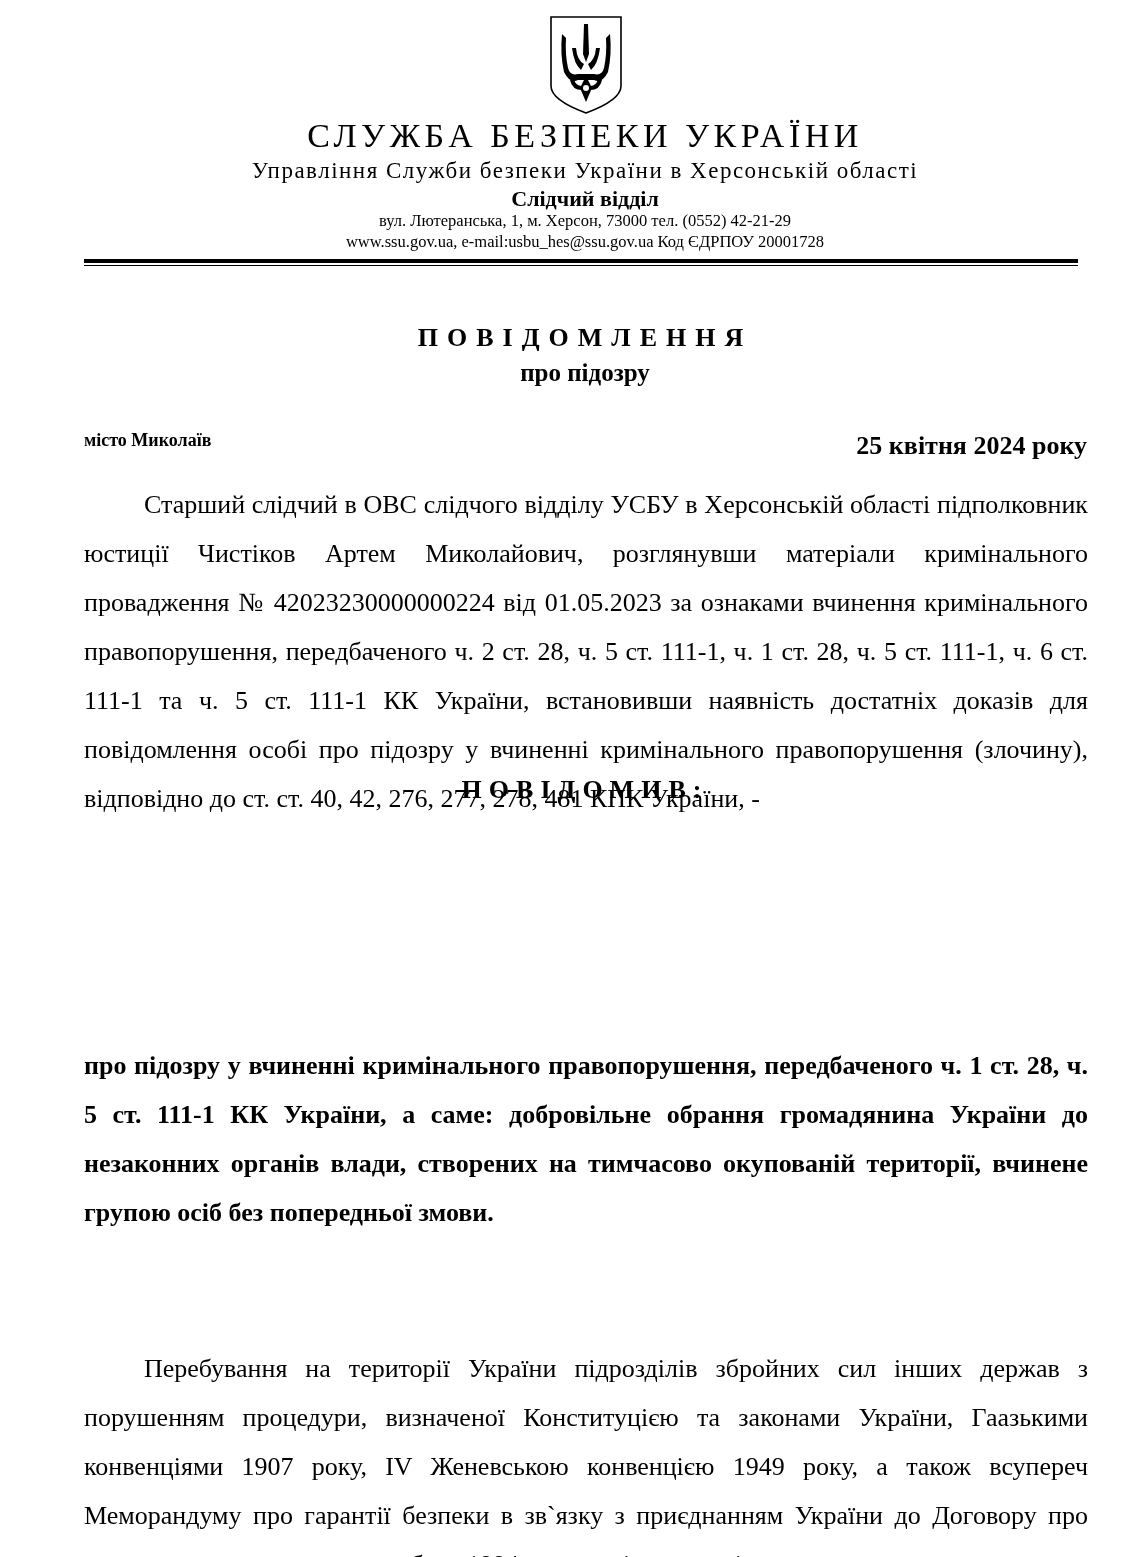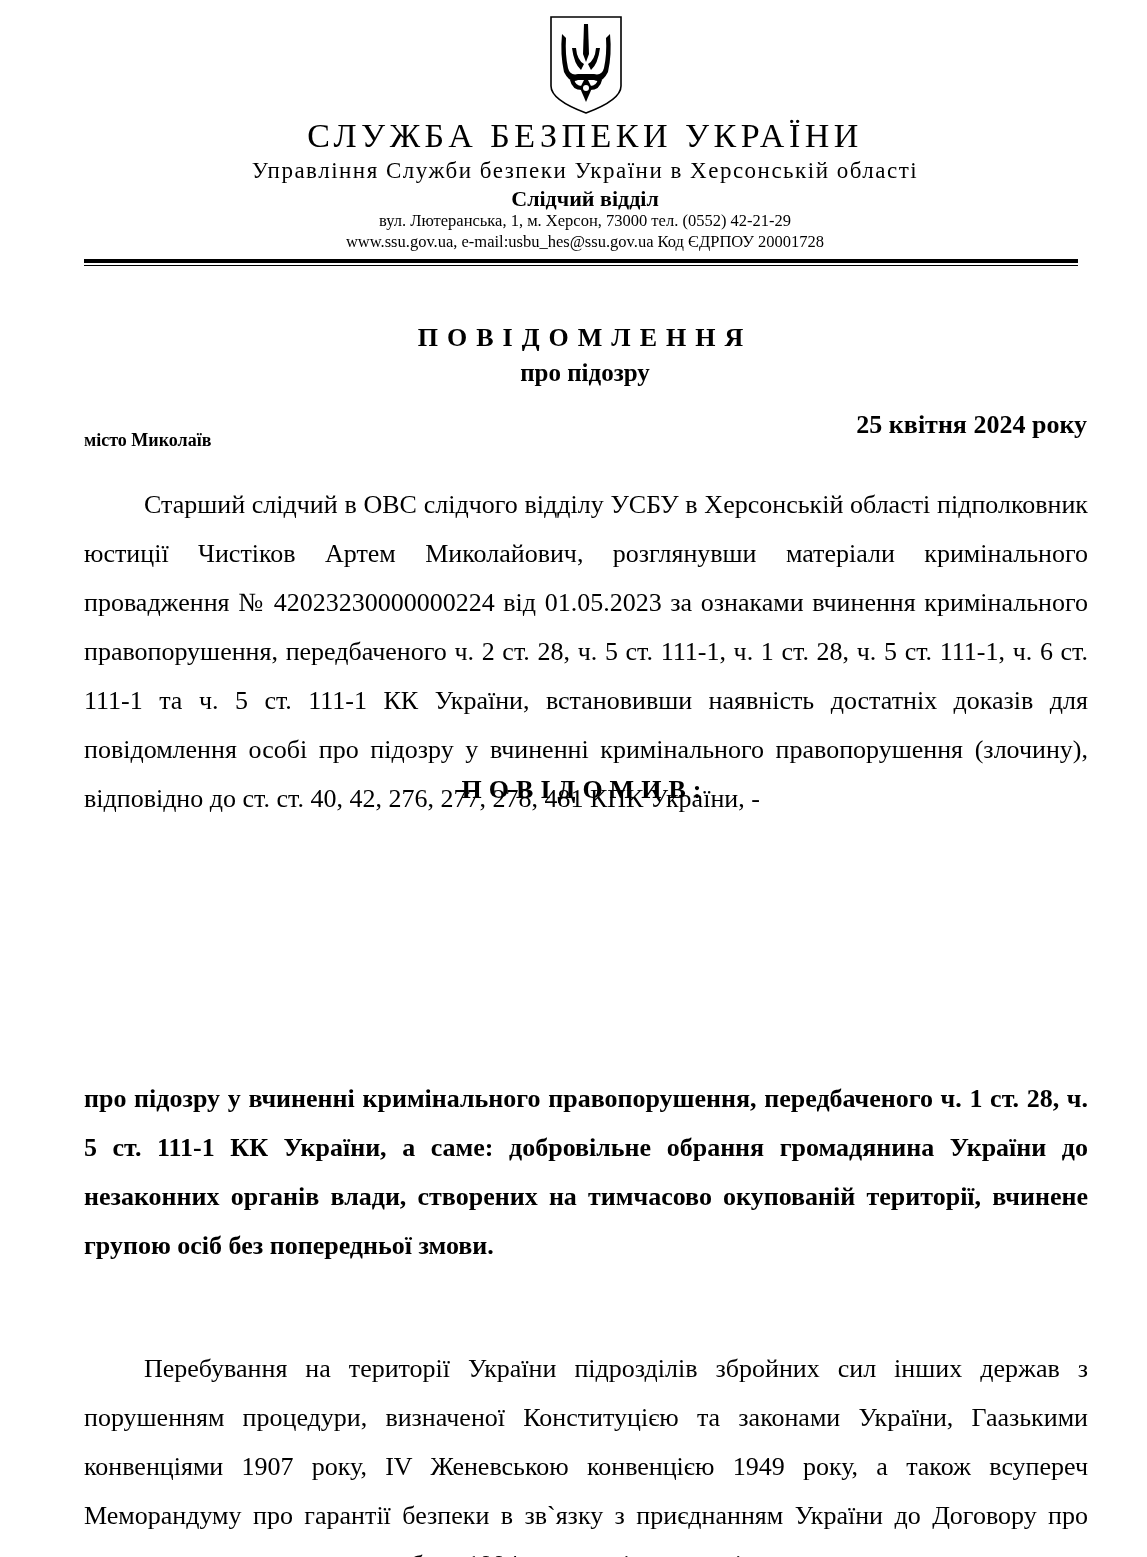--- a/index.html
+++ b/index.html
@@ -22,34 +22,34 @@
 
   .rule { position:absolute; left:84px; width:994px; background:#000; }
   .rule.thick { top:259px; height:4px; }
   .rule.thin { top:265px; height:1px; }
 
   .title { position:absolute; left:0; width:1170px; text-align:center; font-weight:bold; }
   .t-main { top:321px; font-size:26px; letter-spacing:9px; line-height:34px; }
   .t-sub { top:358px; font-size:25px; line-height:30px; }
 
   .city { position:absolute; left:84px; top:423px; font-size:18px; font-weight:bold; line-height:34px; }
-  .date { position:absolute; right:60px; top:408px; font-size:26px; font-weight:bold; line-height:34px; }
+  .date { position:absolute; right:60px; top:429px; font-size:26px; font-weight:bold; line-height:34px; }
 
   .para {
     position:absolute; left:84px; width:1004px; font-size:26px; line-height:49px;
     text-align:justify; text-align-last:left;
   }
   .indent { text-indent:60px; }
   .p1 { top:480px; }
   .reported { position:absolute; left:0; width:1170px; top:773px; text-align:center;
     font-size:26px; font-weight:bold; letter-spacing:7px; line-height:34px; }
   .suspect { position:absolute; left:384px; width:704px; top:840px; font-size:26px; line-height:34.2px;
     text-align:justify; text-align-last:left; }
   .suspect b { font-weight:bold; }
-  .charge { top:1074px; font-weight:bold; }
+  .charge { top:1041px; font-weight:bold; }
   .p2 { top:1242px; }
   .p3 { top:1344px; }
 </style>
 </head>
 <body>
 
 <div class="page">
 
   <svg class="emblem" viewBox="0 0 76 102">
     <path d="M3 3 H73 V72 Q73 86 38 99 Q3 86 3 72 Z" fill="#fff" stroke="#000" stroke-width="1.6"></path>

